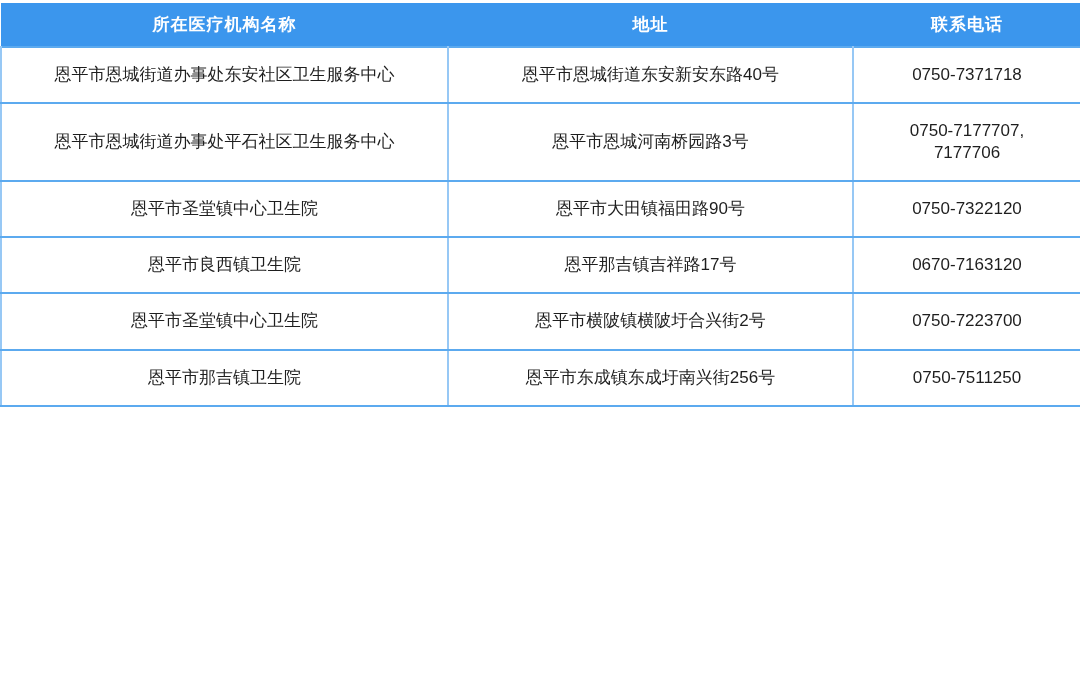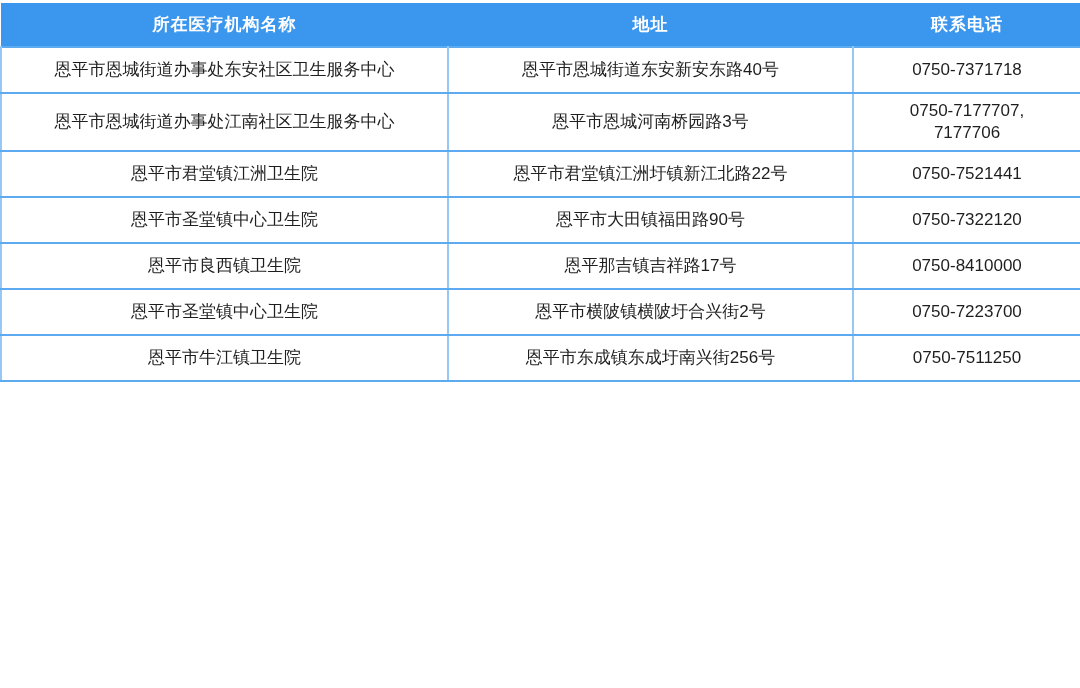--- a/index.html
+++ b/index.html
@@ -44,21 +44,21 @@
     border-left: 2px solid var(--col-border);
     border-right: 2px solid var(--col-border);
     border-top: 2px solid var(--row-border);
     border-bottom: 2px solid var(--row-border);
     color: var(--body-text);
     font-size: 17px;
     height: 46px;
     text-align: center;
     vertical-align: middle;
     line-height: 1.3;
-    padding: 6px 6px;
+    padding: 16px 6px;
     background: #ffffff;
   }
   table.med-table tbody td.phone-cell {
     white-space: pre-line;
   }
 </style>
 </head>
 <body>
 
 <div class="page">
@@ -76,56 +76,51 @@
       </tr>
     </thead>
     <tbody>
   <tr>
     <td class="name-cell">恩平市恩城街道办事处东安社区卫生服务中心</td>
     <td class="address-cell">恩平市恩城街道东安新安东路40号</td>
     <td class="phone-cell">0750-7371718</td>
   </tr>
 
   <tr>
-    <td class="name-cell">恩平市恩城街道办事处江南社区卫生服务中心</td>
+    <td class="name-cell">恩平市恩城街道办事处平石社区卫生服务中心</td>
     <td class="address-cell">恩平市恩城河南桥园路3号</td>
     <td class="phone-cell">0750-7177707,
 7177706</td>
   </tr>
 
 
 
-  <tr>
-    <td class="name-cell">恩平市君堂镇江洲卫生院</td>
-    <td class="address-cell">恩平市君堂镇江洲圩镇新江北路22号</td>
-    <td class="phone-cell">0750-7521441</td>
-  </tr>
 
 
 
   <tr>
     <td class="name-cell">恩平市圣堂镇中心卫生院</td>
     <td class="address-cell">恩平市大田镇福田路90号</td>
     <td class="phone-cell">0750-7322120</td>
   </tr>
 
   <tr>
     <td class="name-cell">恩平市良西镇卫生院</td>
     <td class="address-cell">恩平那吉镇吉祥路17号</td>
-    <td class="phone-cell">0750-8410000</td>
+    <td class="phone-cell">0670-7163120</td>
   </tr>
 
   <tr>
     <td class="name-cell">恩平市圣堂镇中心卫生院</td>
     <td class="address-cell">恩平市横陂镇横陂圩合兴街2号</td>
     <td class="phone-cell">0750-7223700</td>
   </tr>
 
   <tr>
-    <td class="name-cell">恩平市牛江镇卫生院</td>
+    <td class="name-cell">恩平市那吉镇卫生院</td>
     <td class="address-cell">恩平市东成镇东成圩南兴街256号</td>
     <td class="phone-cell">0750-7511250</td>
   </tr>
 
 
 </tbody>
   </table>
 </div>
 
 </body></html>

